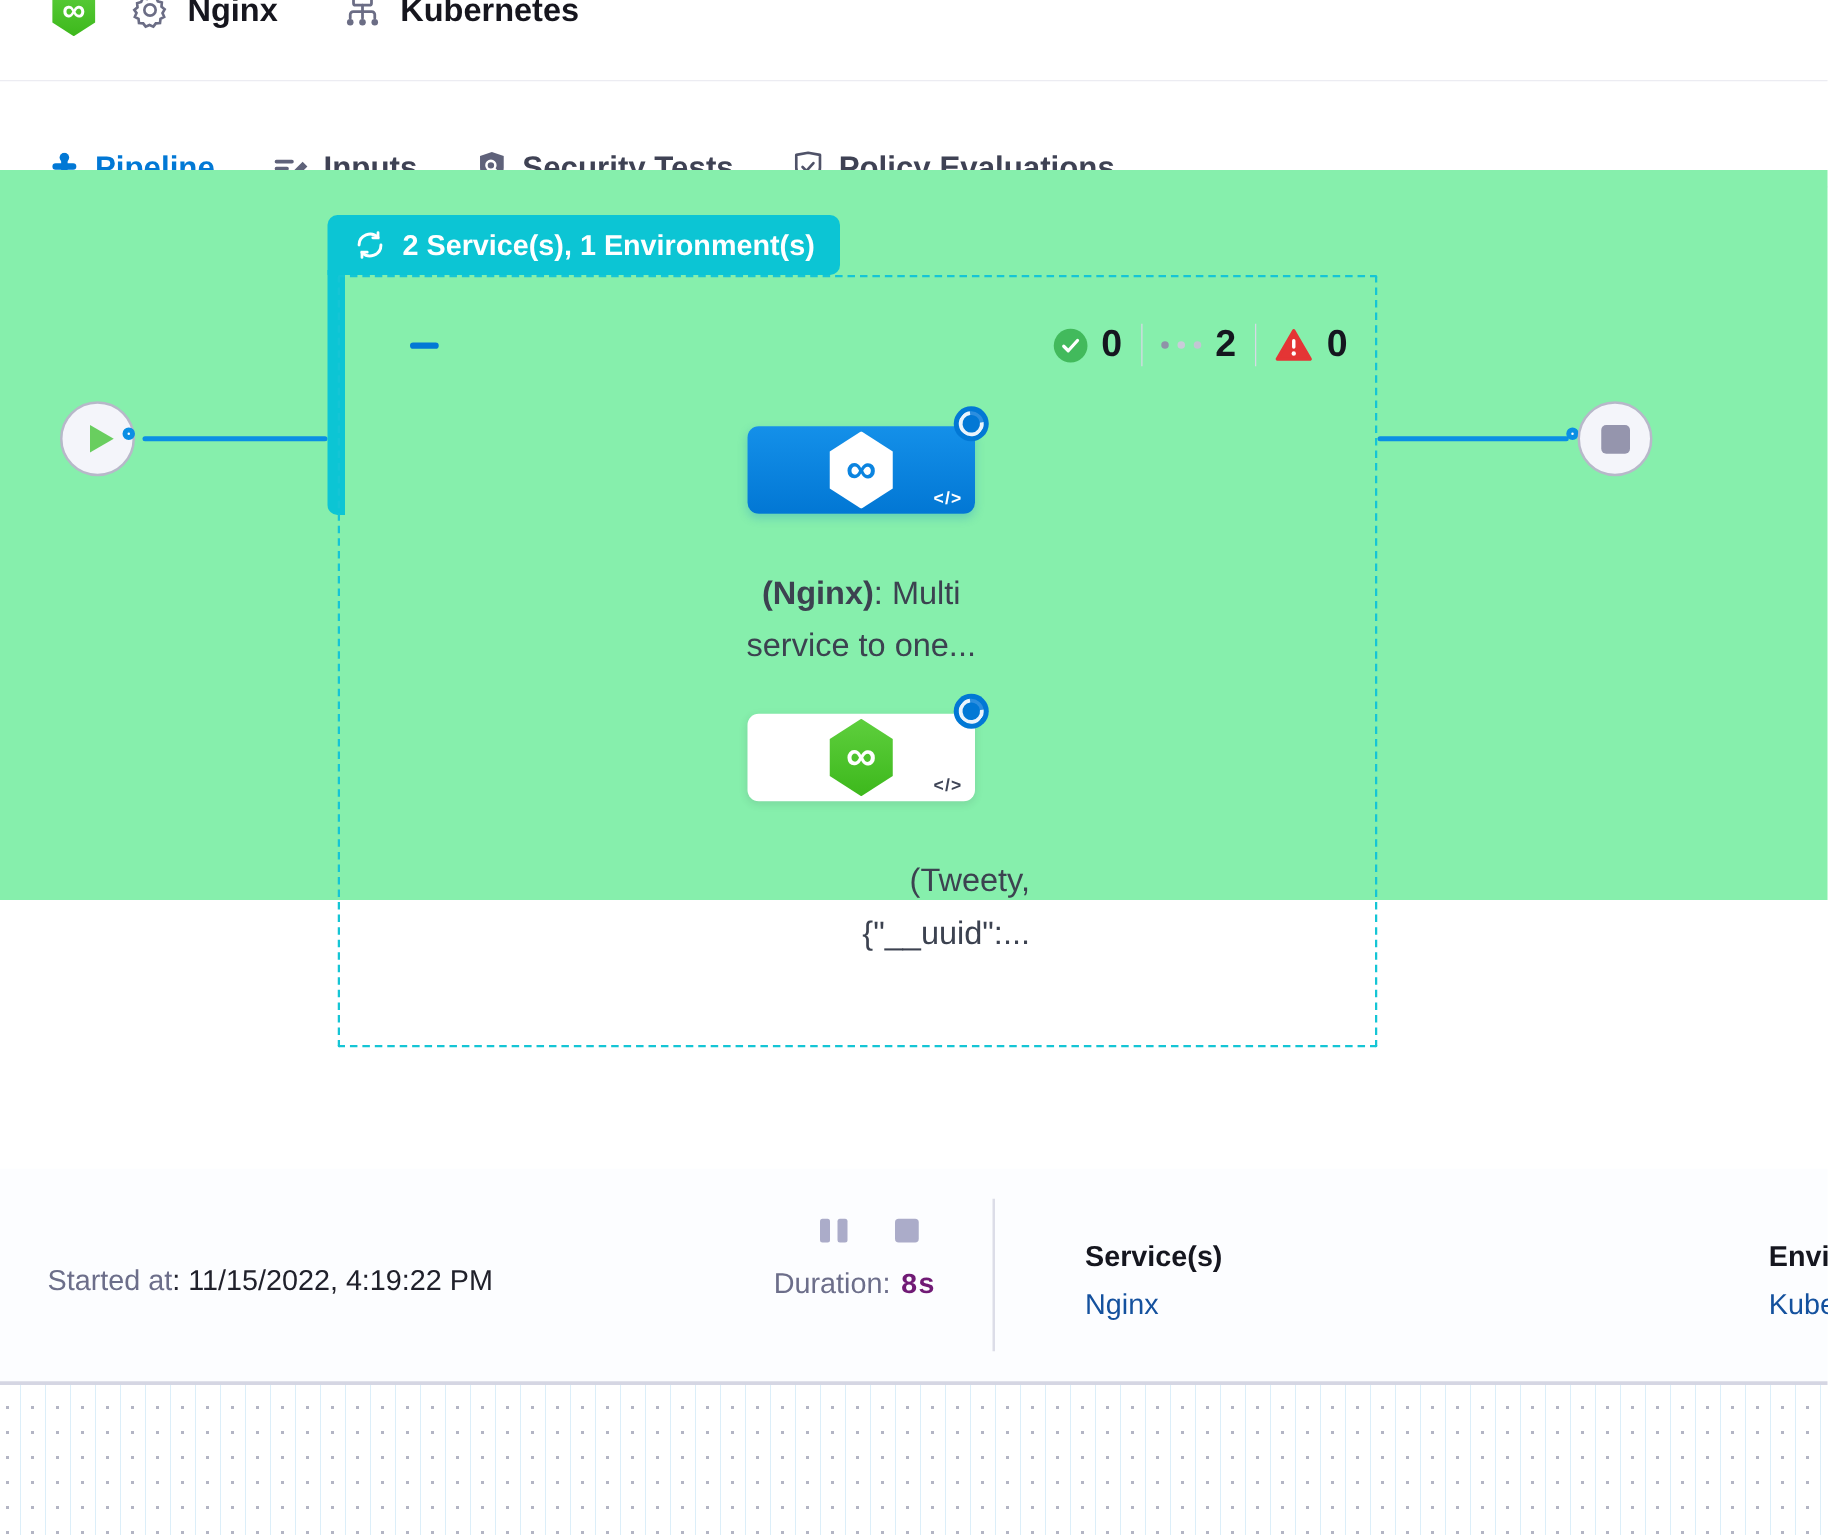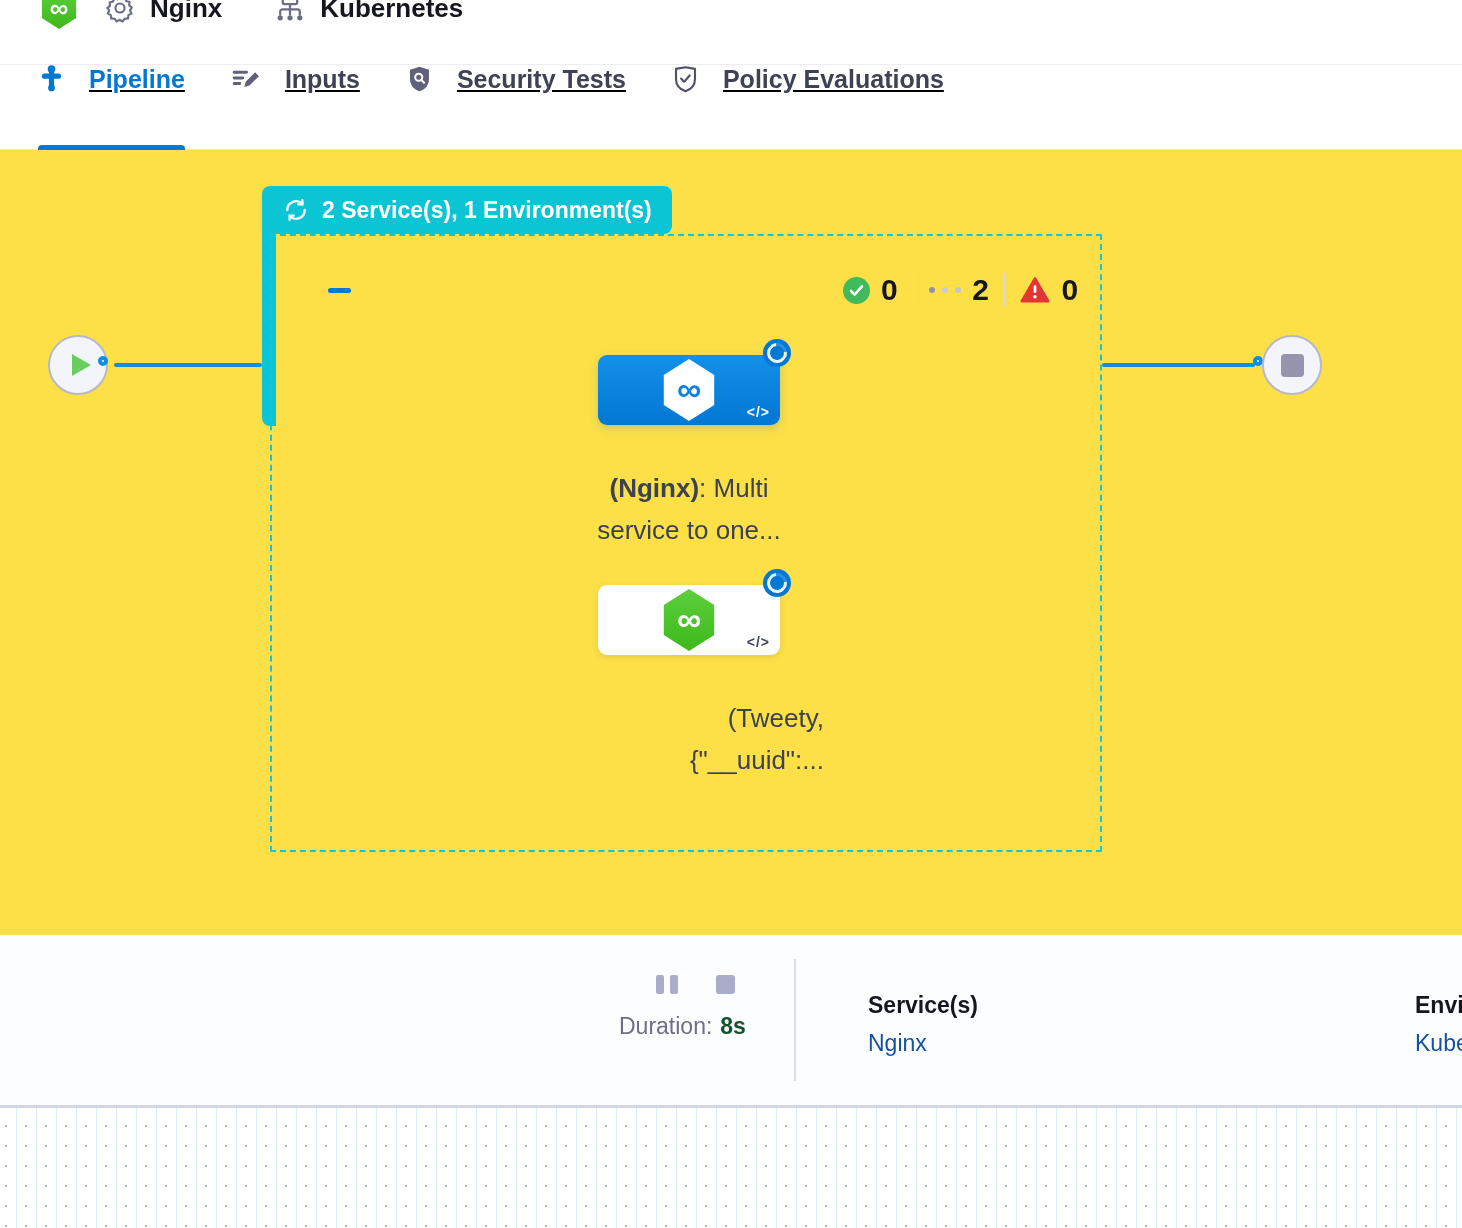--- a/index.html
+++ b/index.html
@@ -13,28 +13,28 @@
     clip-path:polygon(50% 0%,95% 26%,95% 74%,50% 100%,5% 74%,5% 26%); }
   #header-logo { width:38px; height:42px; background:linear-gradient(180deg,#5ecf3d,#3db81c); }
   #header-logo .inf { color:#fff; font-weight:bold; font-size:26px; line-height:1; }
   .hdr-ico { margin-left:26px; }
   .hdr-name { margin-left:14px; font-size:26px; font-weight:600; color:#16161e; }
   #k8s-icon { margin-left:52px; }
 
   
   #tabbar { position:absolute; left:0; top:64px; width:1462px; height:86px; background:#fff;
     border-top:1px solid #ececf2; border-bottom:1px solid #e4e4ec; display:flex; align-items:stretch; padding-left:38px; }
-  .tab { position:relative; display:flex; align-items:flex-start; gap:24px; margin-right:46px; cursor:pointer;text-decoration:underline; }
+  .tab { position:relative; display:flex; align-items:flex-end; gap:11px; margin-right:46px; cursor:pointer; }
   .tab-label { font-size:25px; font-weight:600; color:#3f4254; white-space:nowrap; }
   .tab.active .tab-label { color:#0278d5; }
   .tab.active::after { content:""; position:absolute; left:0; right:0; bottom:-1px; height:5px;
     background:#0278d5; border-radius:4px 4px 0 0; }
 
   
-  #canvas { position:absolute; left:0; top:150px; width:1462px; height:797px; background:#fde047; }
+  #canvas { position:absolute; left:0; top:136px; width:1462px; height:584px; background:#86efac; }
 
   #group-badge { position:absolute; left:262px; top:36px; height:48px; padding:0 20px;
     background:#0cc5d4; border-radius:8px 8px 8px 0; display:flex; align-items:center; gap:12px; z-index:3; cursor:pointer; }
   #group-badge .badge-label { color:#fff; font-size:23px; font-weight:600; white-space:nowrap; }
   #group-strip { position:absolute; left:262px; top:80px; width:14px; height:196px; background:#0cc5d4;
     border-radius:0 0 0 8px; z-index:1; }
   #stage-box { position:absolute; left:270px; top:84px; width:832px; height:618px;
     border:2px dashed #15c5d5; border-radius:2px; z-index:2; }
 
   #stage-header { position:absolute; left:328px; top:118px; width:720px; height:44px; z-index:4;
@@ -88,21 +88,21 @@
   #exec-title { position:absolute; left:38px; top:27px; font-size:27px; font-weight:bold; color:#0b0b14; white-space:nowrap; }
   #started-row { position:absolute; left:38px; top:76px; font-size:23px; color:#20212b; white-space:nowrap; }
   #started-row .lbl { color:#6c6e8a; }
   #started-row .val { font-weight:500; }
   #exec-controls { position:absolute; left:656px; top:40px; display:flex; gap:38px; align-items:center; }
   .pause-bars { display:flex; gap:6px; cursor:pointer; }
   .pause-bars i { width:8px; height:19px; background:#abacc9; border-radius:2px; display:block; }
   .stop-btn { width:19px; height:19px; background:#abacc9; border-radius:3px; cursor:pointer; }
   #duration-row { position:absolute; left:619px; top:78px; font-size:23px; white-space:nowrap; }
   #duration-row .lbl { color:#6c6e8a; }
-  #duration-row .val { color:#14532d; font-weight:600; margin-left:8px; }
+  #duration-row .val { color:#701a75; font-weight:600; margin-left:8px;font-family:Liberation Mono, monospace; }
   #footer-divider { position:absolute; left:794px; top:24px; width:1.5px; height:122px; background:#dcdde8; }
   .meta-col { position:absolute; top:57px; white-space:nowrap; }
   #services-col { left:868px; }
   #env-col { left:1415px; }
   .meta-label { font-size:23px; font-weight:600; color:#15161f; }
   .meta-link { display:block; margin-top:11px; font-size:23px; color:#14519e; cursor:pointer; }
 
   
   #gridarea { position:absolute; left:0; top:1105px; width:1462px; height:123px; background:#fff;
     border-top:3px solid #d5d6e3;
@@ -262,20 +262,23 @@
     <div id="play-tri"></div>
   </div>
   <div class="port" id="port-left"></div>
   <div class="port" id="port-right"></div>
   <div class="endpoint" id="end-node">
     <div id="stop-sq"></div>
   </div>
 </div>
 
 <div id="footer">
+  <div id="started-row">
+    <span class="lbl">Started at</span><span class="val">: 11/15/2022, 4:19:22 PM</span>
+  </div>
 
   <div id="exec-controls">
     <span class="pause-bars">
         <i></i>
         <i></i>
       </span>
     <span class="stop-btn"></span>
   </div>
   <div id="duration-row">
     <span class="lbl">Duration:</span><span class="val">8s</span>

